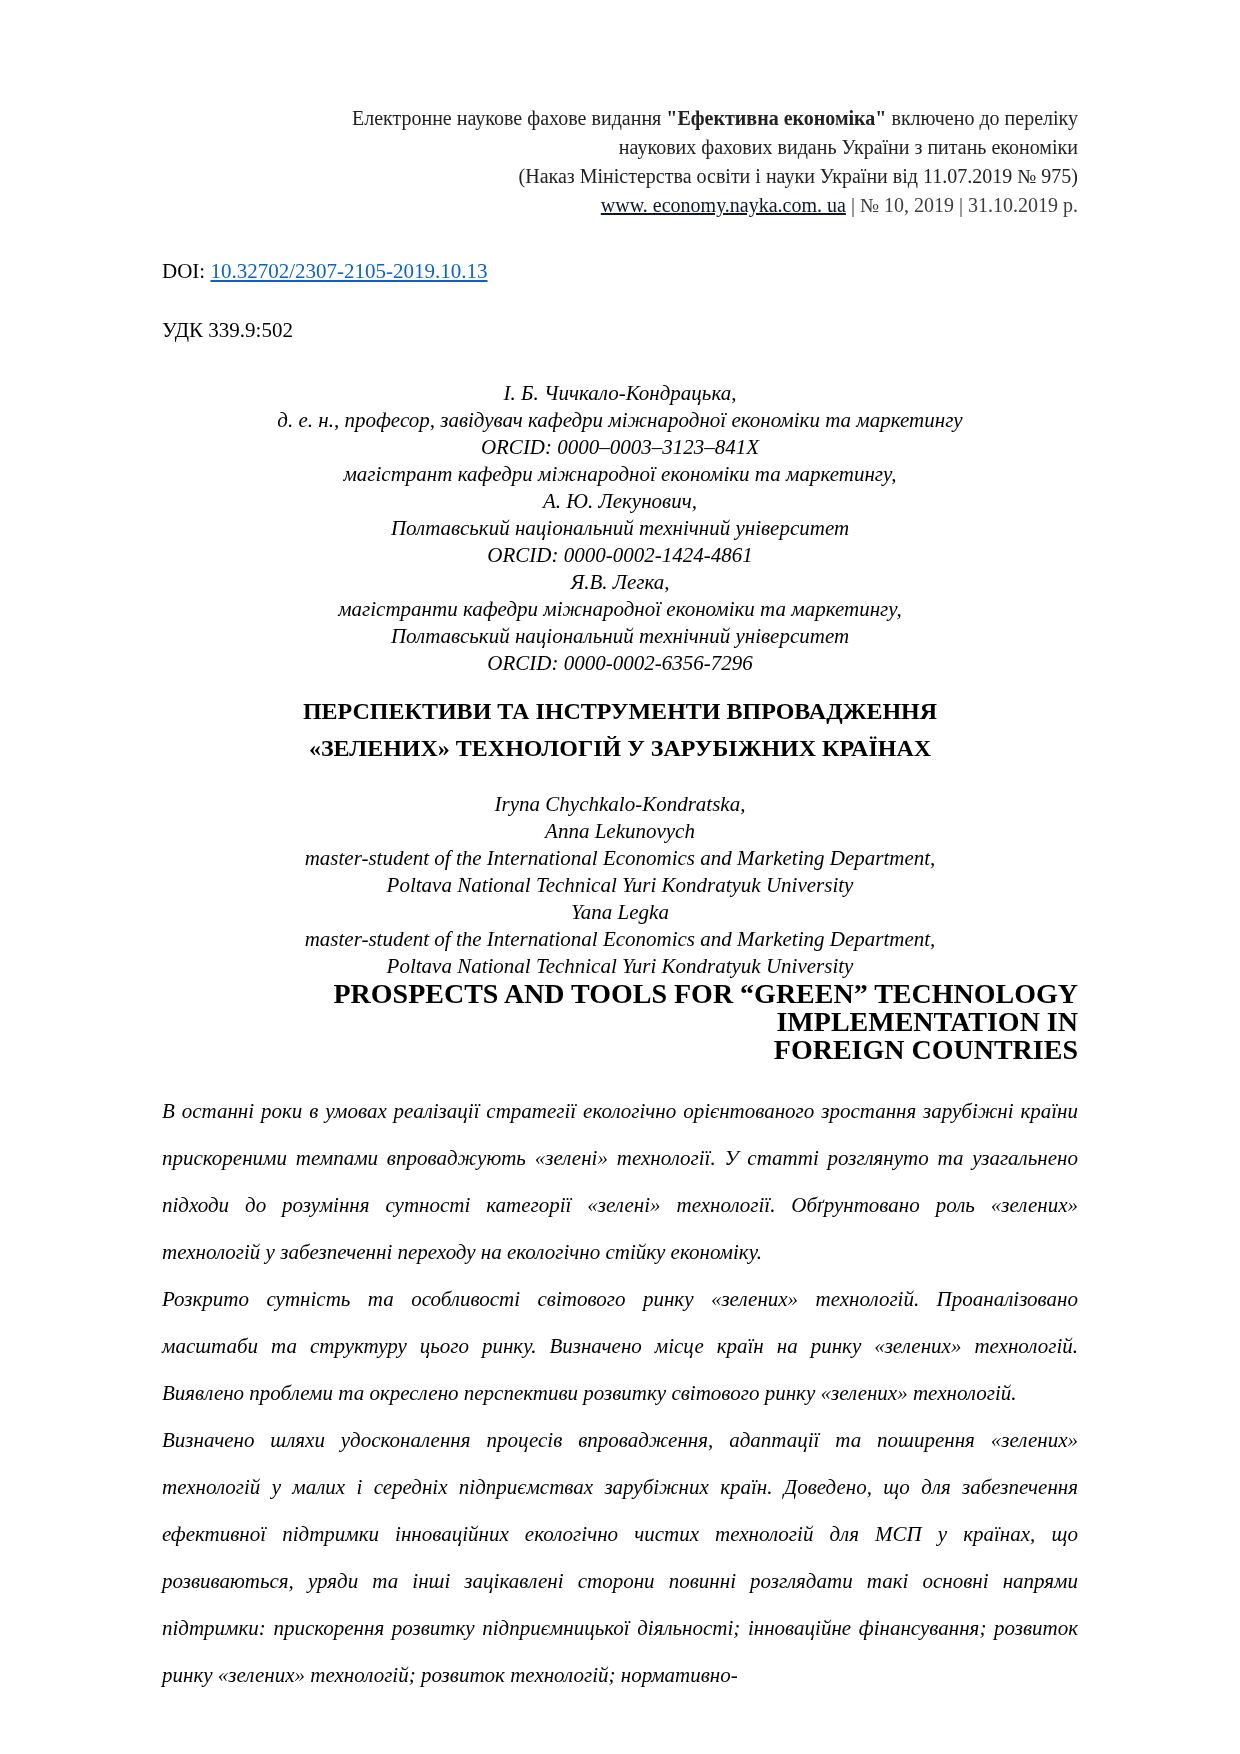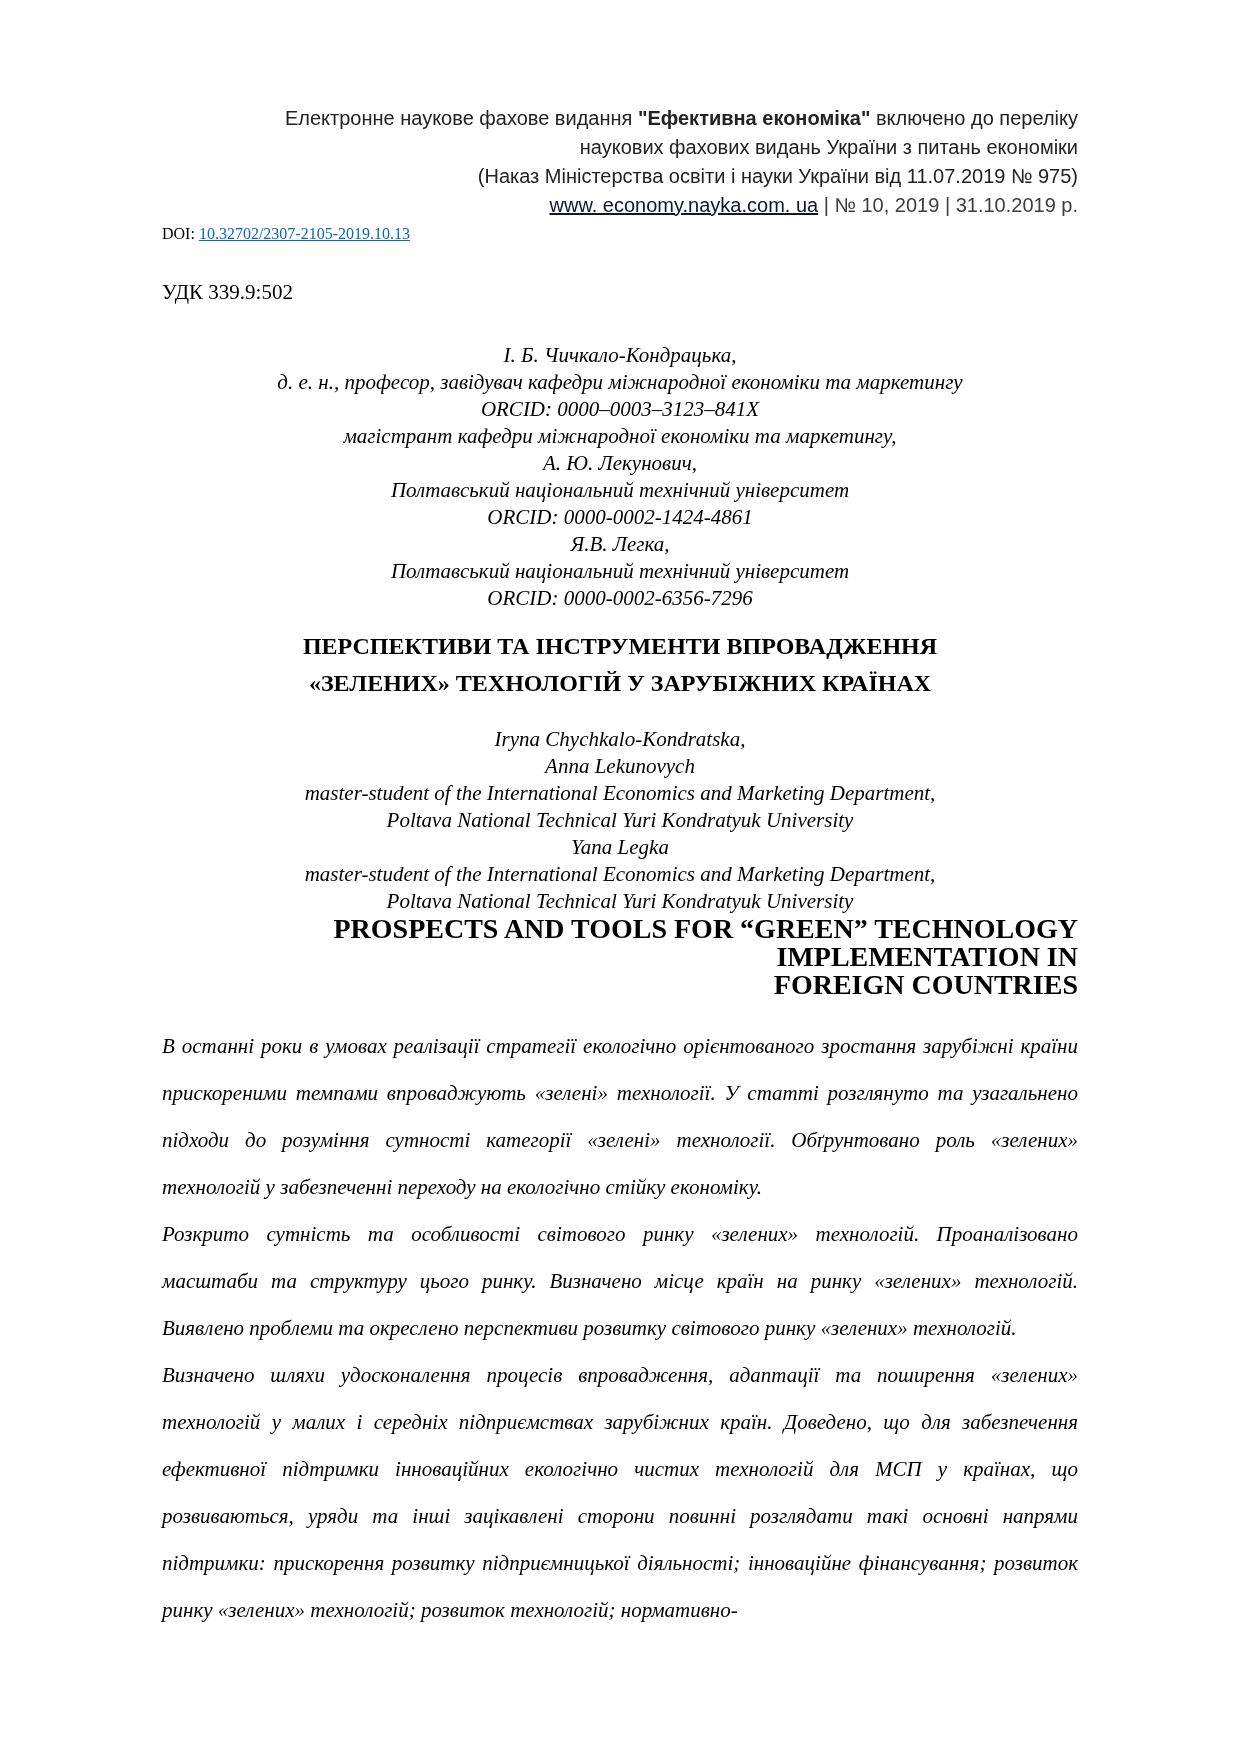--- a/index.html
+++ b/index.html
@@ -20,30 +20,31 @@
     padding: 104px 162px 60px 162px;
     overflow: hidden;
     background: #ffffff;
   }
   a {
     color: #0b63c4;
     text-decoration: underline;
     cursor: pointer;
   }
   .journal-header {
-    font-family: Liberation Sans, sans-serif;
+    font-family: Liberation Serif, serif;
     text-align: right;
     font-size: 20px;
     line-height: 29px;
     color: #222222;
   }
   .journal-header .bold { font-weight: bold; }
   .issue-info { color: #3d3d3d; }
   .doi-line {
-    font-size: 16px;
+    margin-top: 38px;
+    font-size: 21px;
     line-height: 27px;
   }
   .udk-line {
     margin-top: 32px;
     font-size: 21px;
     line-height: 27px;
   }
   .authors {
     margin-top: 36px;
     text-align: center;
@@ -92,20 +93,21 @@
 
   <div class="authors">
     <div>І. Б. Чичкало-Кондрацька,</div>
     <div>д. е. н., професор, завідувач кафедри міжнародної економіки та маркетингу</div>
     <div>ORCID: 0000–0003–3123–841X</div>
     <div>магістрант кафедри міжнародної економіки та маркетингу,</div>
     <div>А. Ю. Лекунович,</div>
     <div>Полтавський національний технічний університет</div>
     <div>ORCID: 0000-0002-1424-4861</div>
     <div>Я.В. Легка,</div>
+    <div>магістранти кафедри міжнародної економіки та маркетингу,</div>
     <div>Полтавський національний технічний університет</div>
     <div>ORCID: 0000-0002-6356-7296</div>
   </div>
 
   <div class="title-uk">
     <div>ПЕРСПЕКТИВИ ТА ІНСТРУМЕНТИ ВПРОВАДЖЕННЯ</div>
     <div>«ЗЕЛЕНИХ» ТЕХНОЛОГІЙ У ЗАРУБІЖНИХ КРАЇНАХ</div>
   </div>
 
   <div class="authors authors-en">

